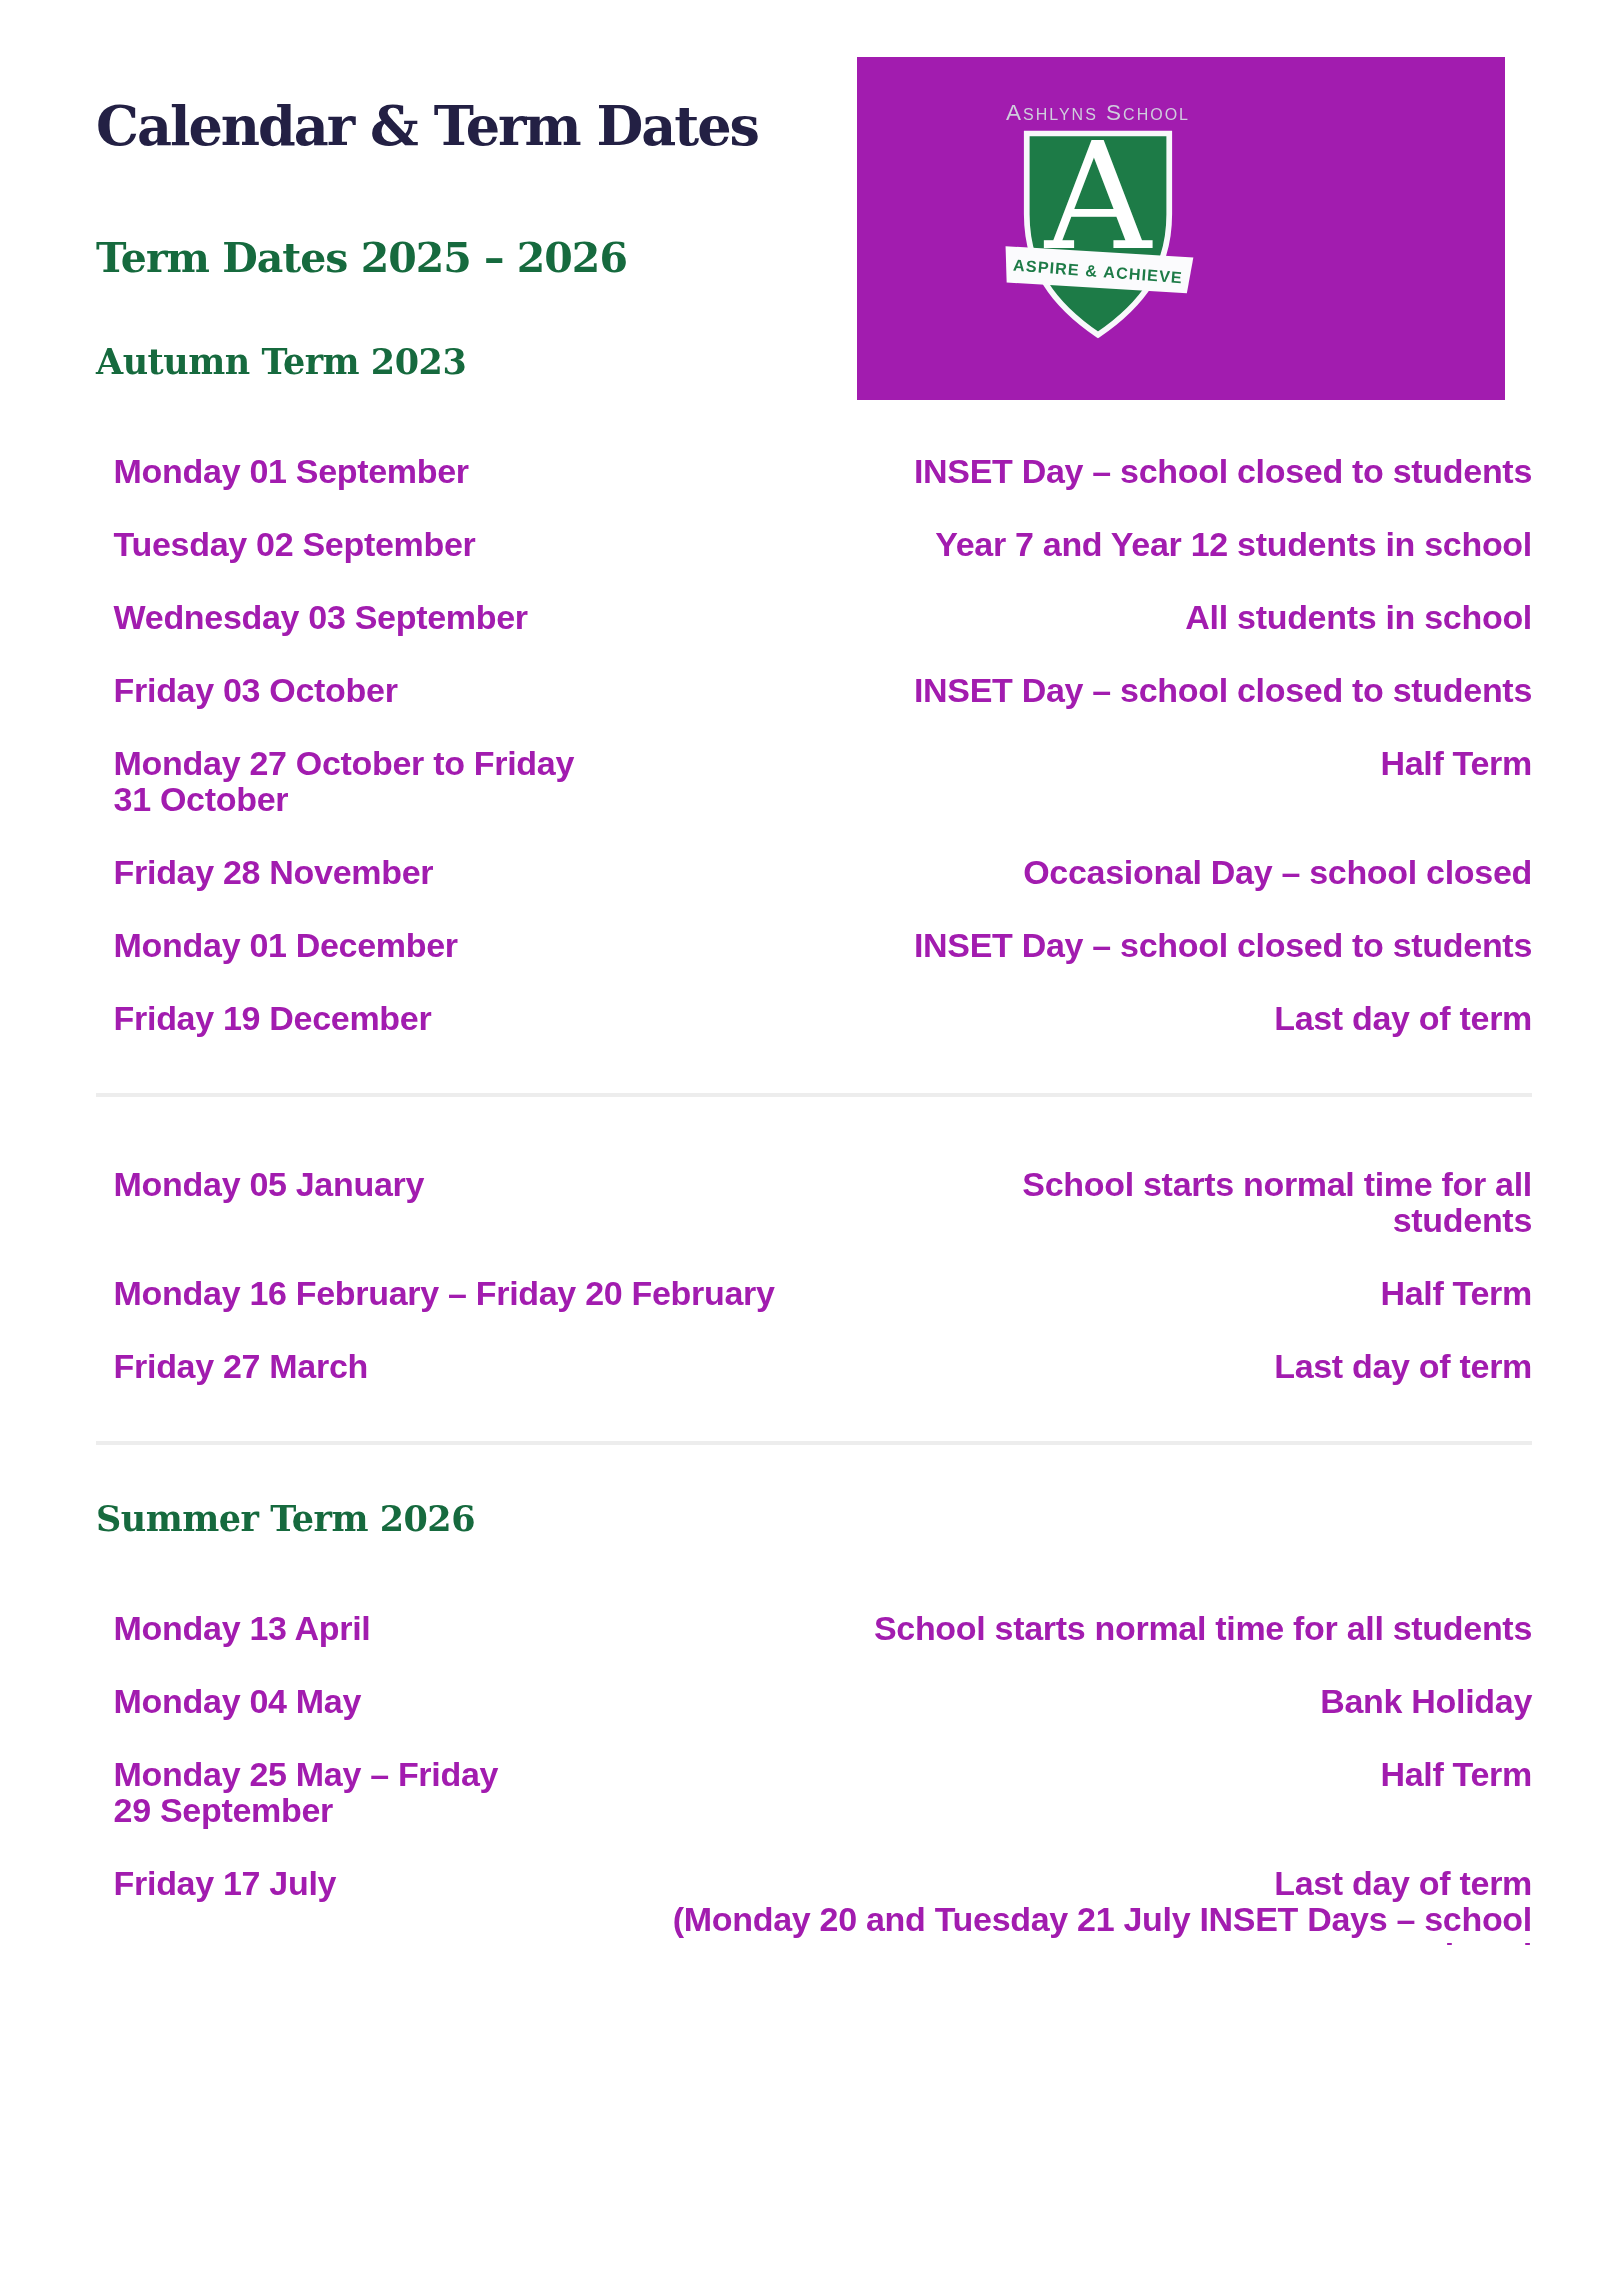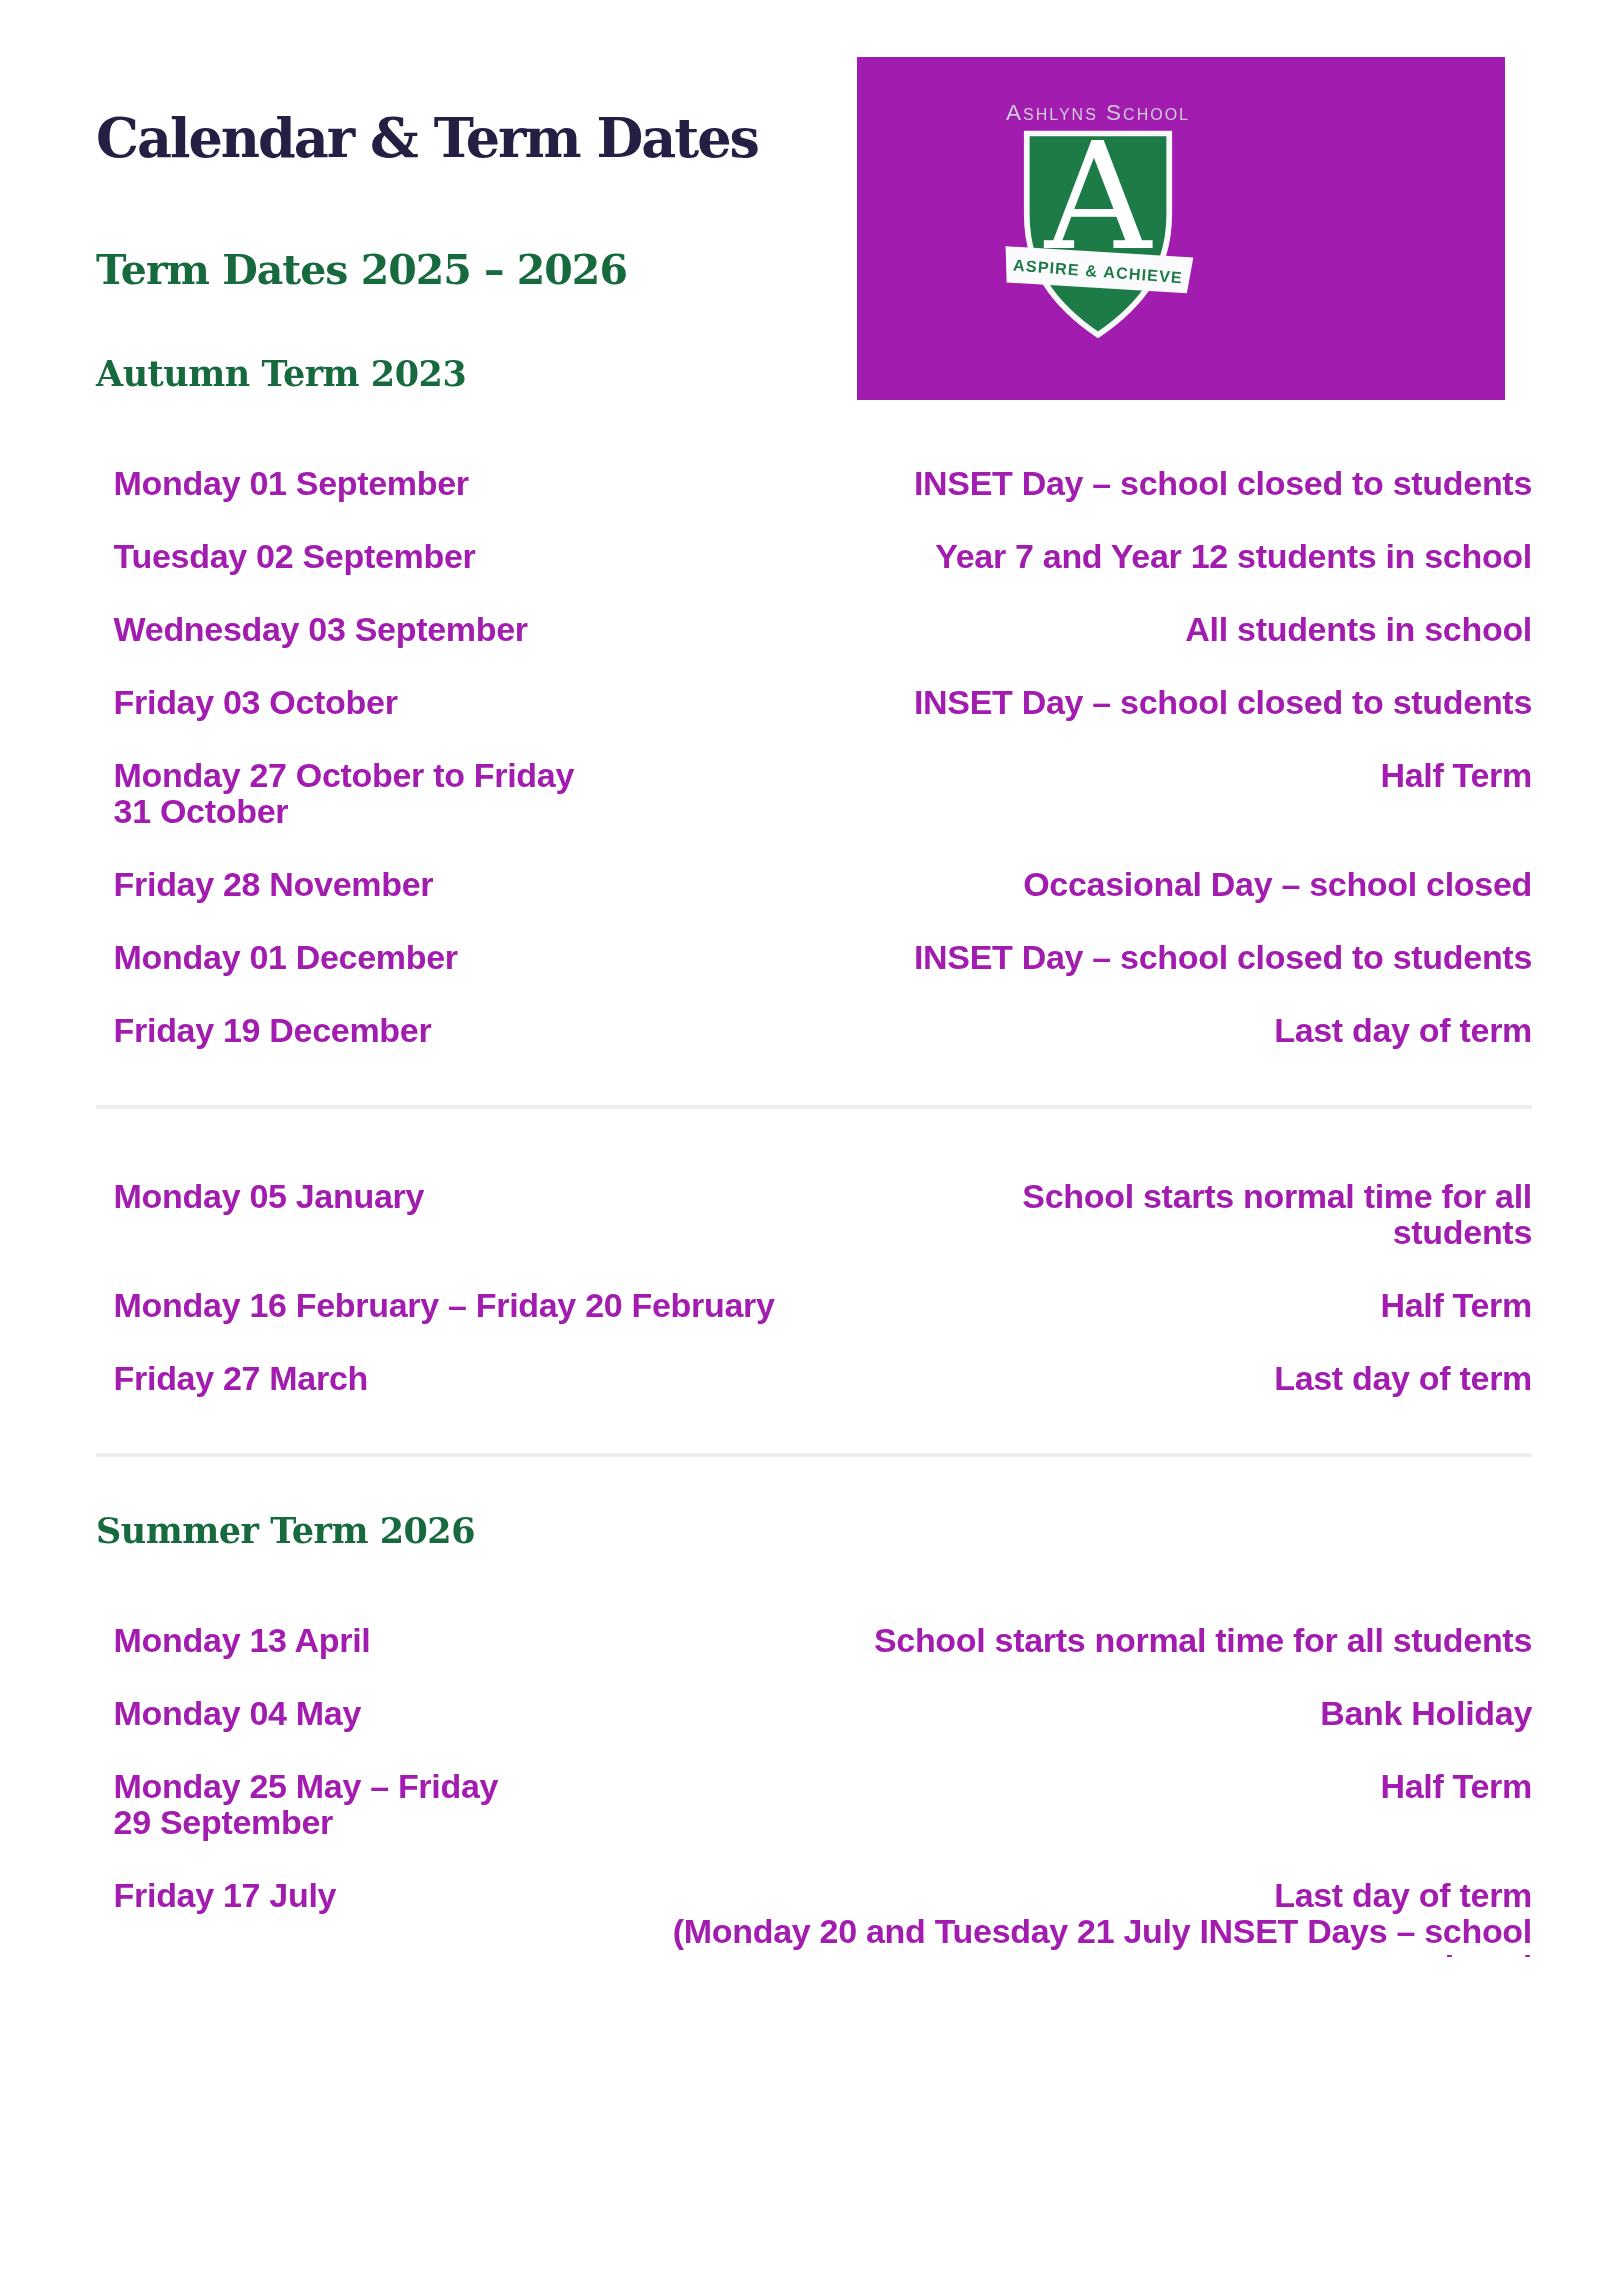--- a/index.html
+++ b/index.html
@@ -9,21 +9,21 @@
     height: 2293px;
     background: #ffffff;
     overflow: hidden;
     font-family: "Liberation Sans", sans-serif;
   }
   .content {
     position: absolute;
     top: 0; left: 0;
     width: 1621px;
     box-sizing: border-box;
-    padding: 12px 89px 0 96px;
+    padding: 0 89px 0 96px;
   }
   h1.page-title {
     margin: 0;
     padding-top: 94px;
     font-family: "DejaVu Serif", serif;
     font-weight: bold;
     font-size: 54px;
     line-height: 65px;
     letter-spacing: -2px;
     color: #232044;

